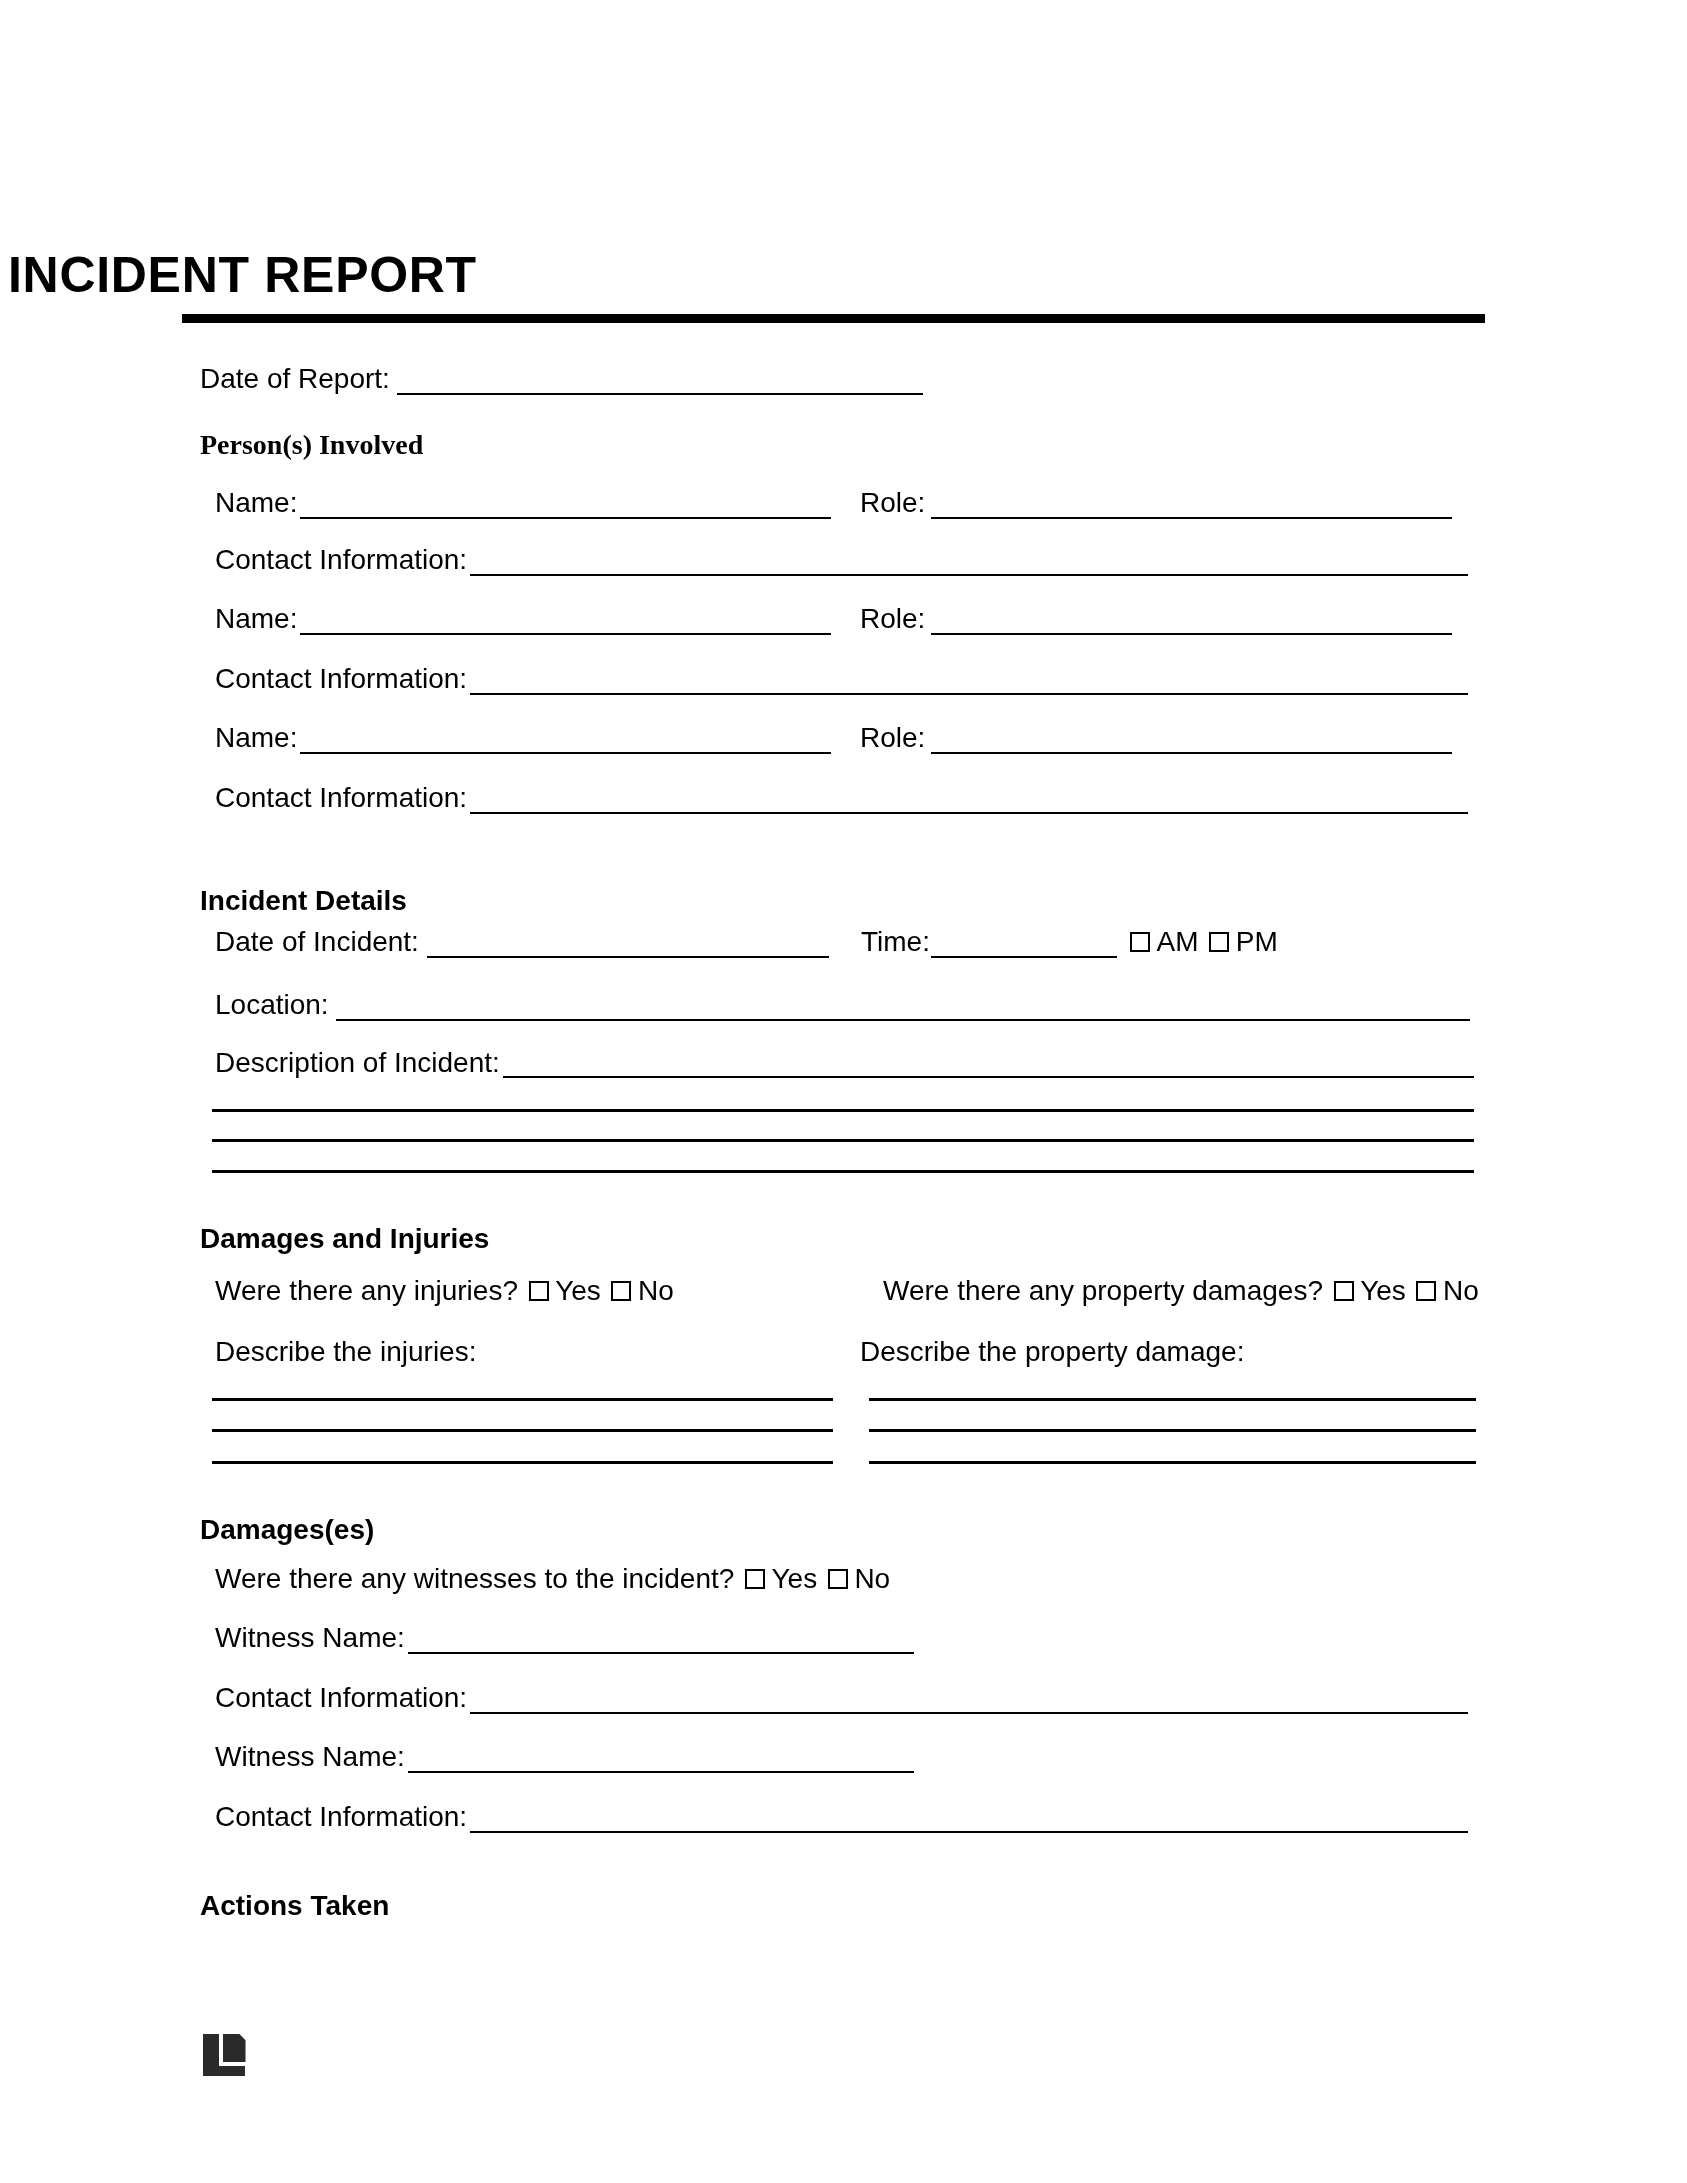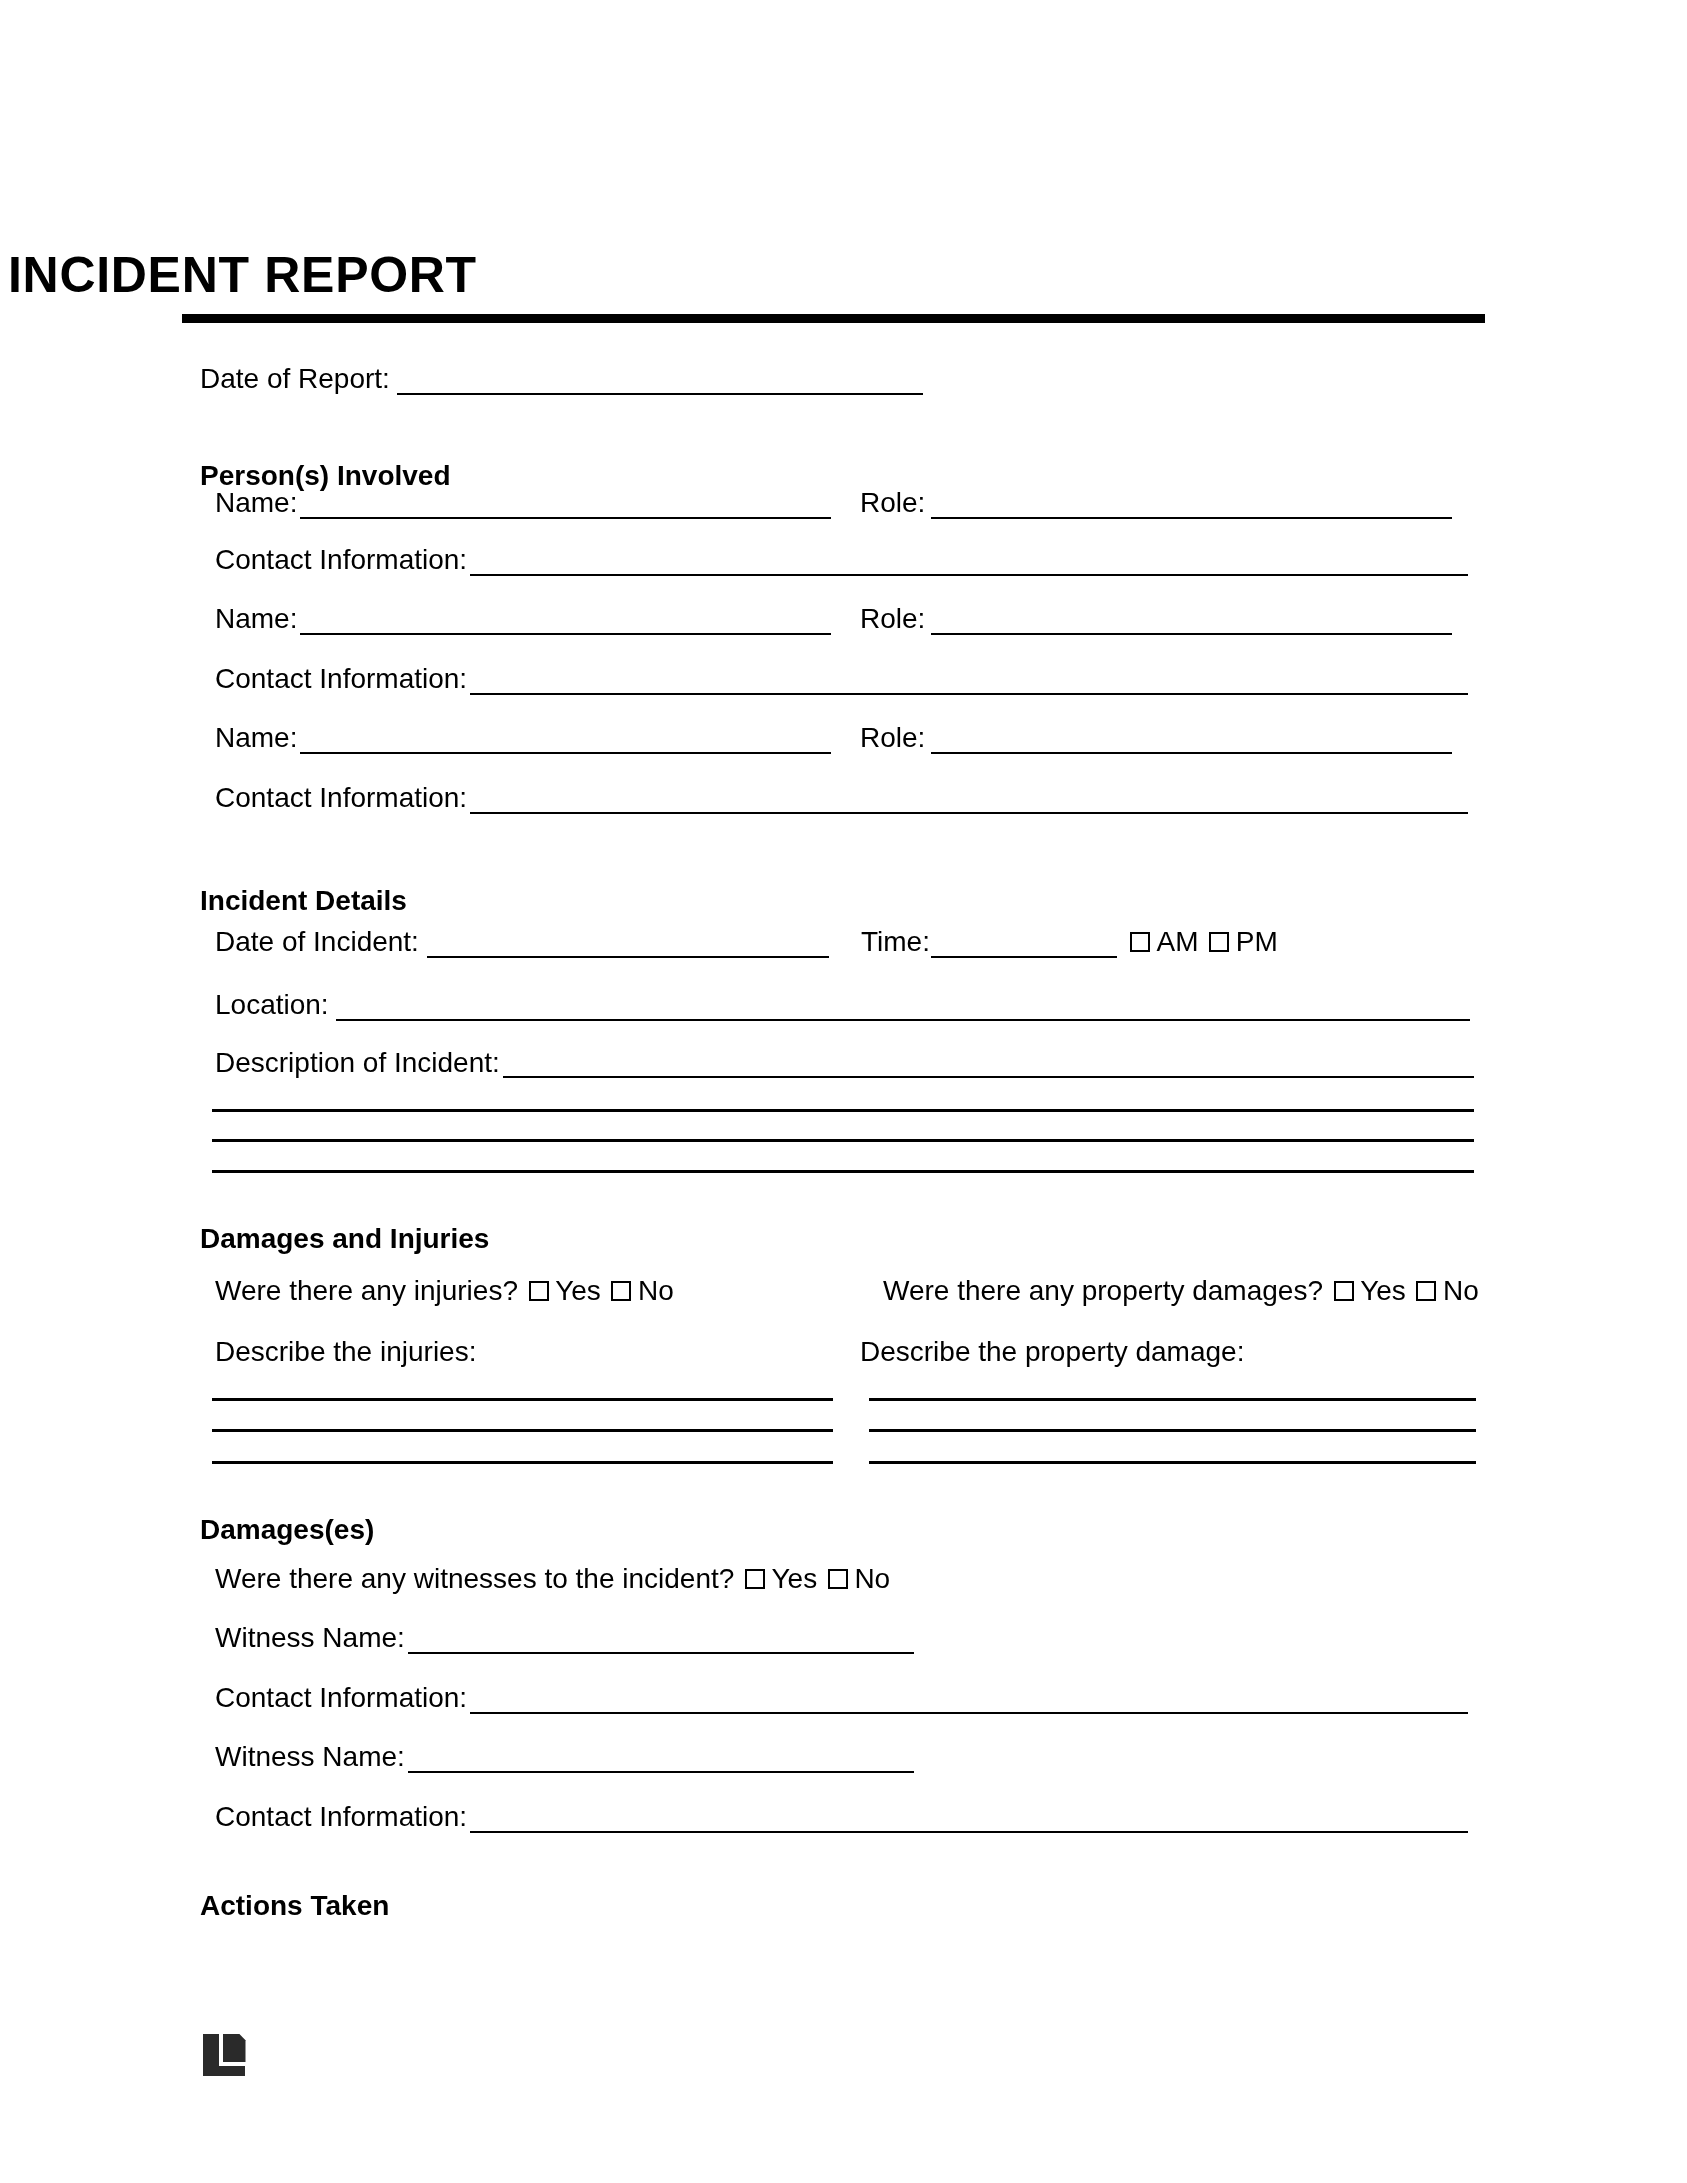--- a/index.html
+++ b/index.html
@@ -57,21 +57,21 @@
 <body>
 
 <div class="page">
 
   <div class="title">INCIDENT REPORT</div>
   <div class="rule" style="left:182px;top:314px;width:1303px;height:8.6px;"></div>
 
   <div class="t" style="left:200px;top:365px;">Date of Report:</div>
   <div class="ul" style="left:397px;top:393px;width:526px;"></div>
 
-  <div class="t b" style="left:200px;top:462px;">Person(s) Involved</div>
+  <div class="t b" style="left:200px;top:431px;font-family:Liberation Serif, serif;">Person(s) Involved</div>
 
   <div class="t" style="left:215px;top:489px;">Name:</div>
   <div class="ul" style="left:300px;top:517px;width:531px;"></div>
   <div class="t" style="left:860px;top:489px;">Role:</div>
   <div class="ul" style="left:931px;top:517px;width:521px;"></div>
   <div class="t" style="left:215px;top:546px;">Contact Information:</div>
   <div class="ul" style="left:470px;top:574px;width:998px;"></div>
 
   <div class="t" style="left:215px;top:605px;">Name:</div>
   <div class="ul" style="left:300px;top:633px;width:531px;"></div>

